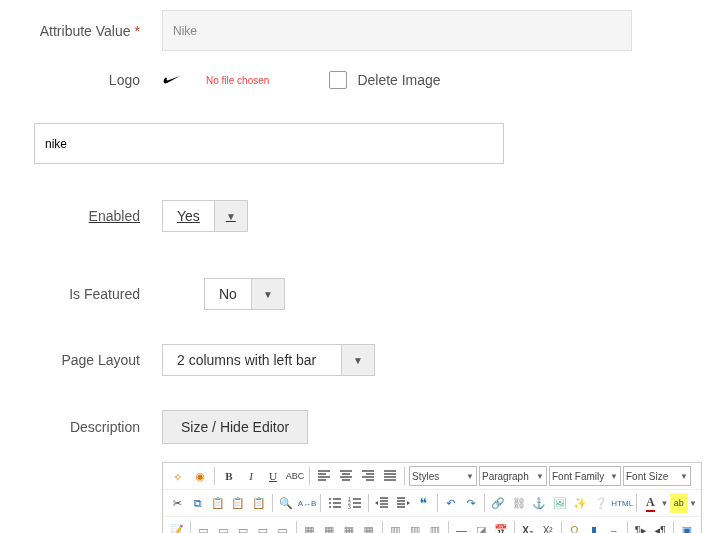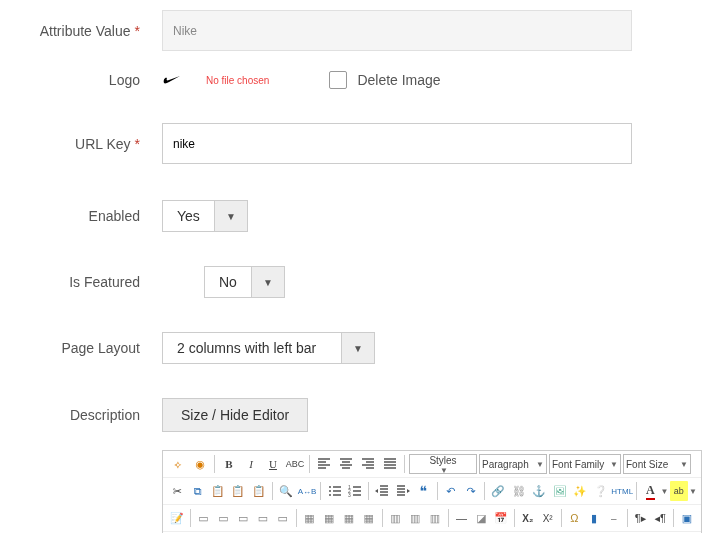--- a/index.html
+++ b/index.html
@@ -199,29 +199,26 @@
     </span>
     <span class="file-label">No file chosen</span>
     <div class="delete-img-wrap">
       <span class="checkbox"></span>
       <span style="margin-left:10px;">Delete Image</span>
     </div>
   </div>
 </div>
 
 <div class="form-row" style="margin-bottom:36px;">
-  <div class="label-col">
-    <span>URL Key</span><span class="req">*</span>
-  </div>
   <div class="field-col">
     <input type="text" class="text-field" value="nike" style="">
   </div>
 </div>
 
-<div class="form-row" style="margin-bottom:34px;">
+<div class="form-row" style="margin-bottom:46px;text-decoration:underline;">
   <div class="label-col">Enabled</div>
   <div class="field-col">
     <div class="select-wrap">
       <div class="select-text">Yes</div>
       <div class="select-arrow">▼</div>
     </div>
   </div>
 </div>
 
 <div class="form-row" style="margin-bottom:34px;gap:42px;">
@@ -276,21 +273,21 @@
         <svg width="14" height="14">
           <path stroke="#555" stroke-width="1.5" d="M1 2h12M5 5h8M1 8h12M5 11h8"></path>
         </svg>
       </span>
     <span class="tb-btn">
         <svg width="14" height="14">
           <path stroke="#555" stroke-width="1.5" d="M1 2h12M1 5h12M1 8h12M1 11h12"></path>
         </svg>
       </span>
     <span class="sep"></span>
-    <div class="tb-select" style="width:62px;flex-direction:column;">
+    <div class="tb-select" style="width:62px;">
         <span>Styles</span>
         <span class="caret">▼</span>
       </div>
     <div class="tb-select" style="width:62px;">
         <span>Paragraph</span>
         <span class="caret">▼</span>
       </div>
     <div class="tb-select" style="width:66px;">
         <span>Font Family</span>
         <span class="caret">▼</span>

